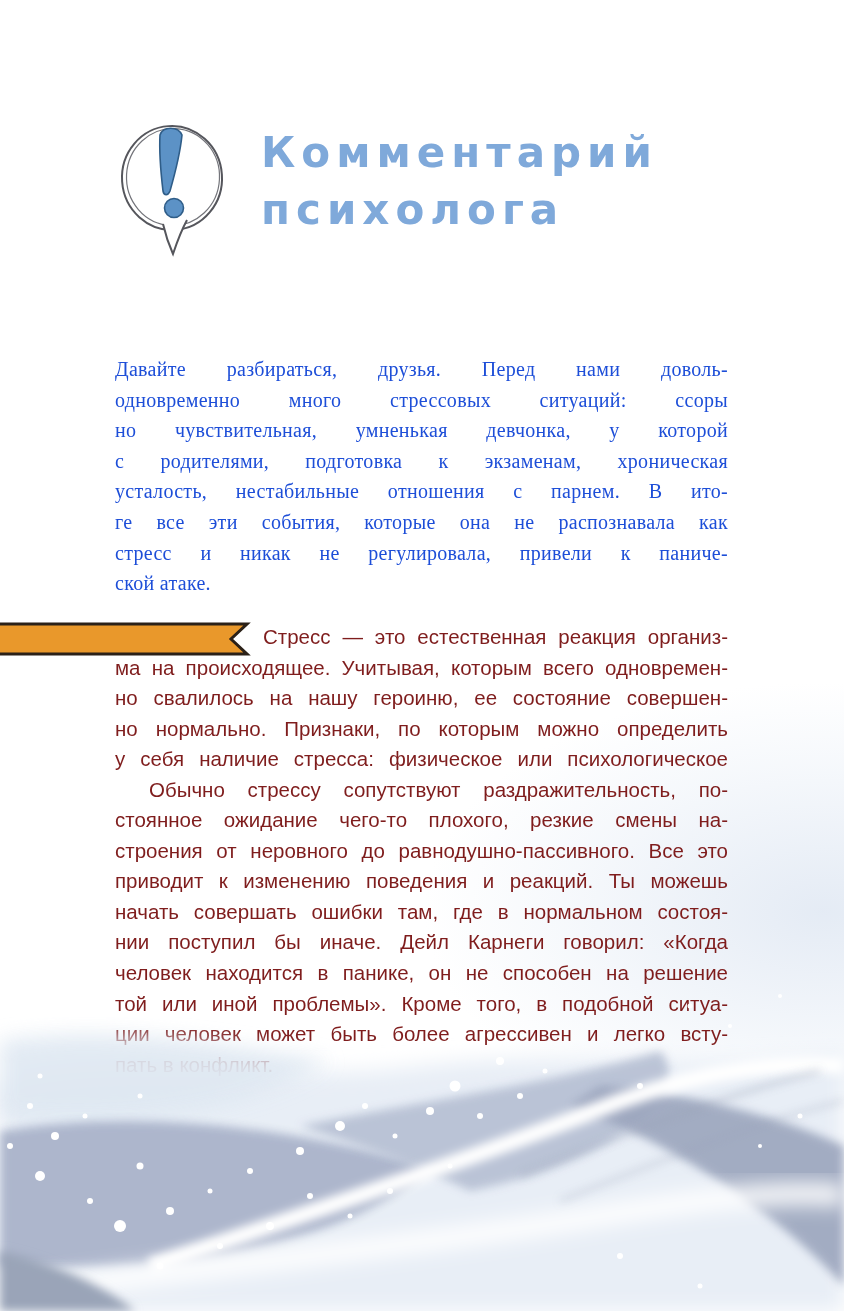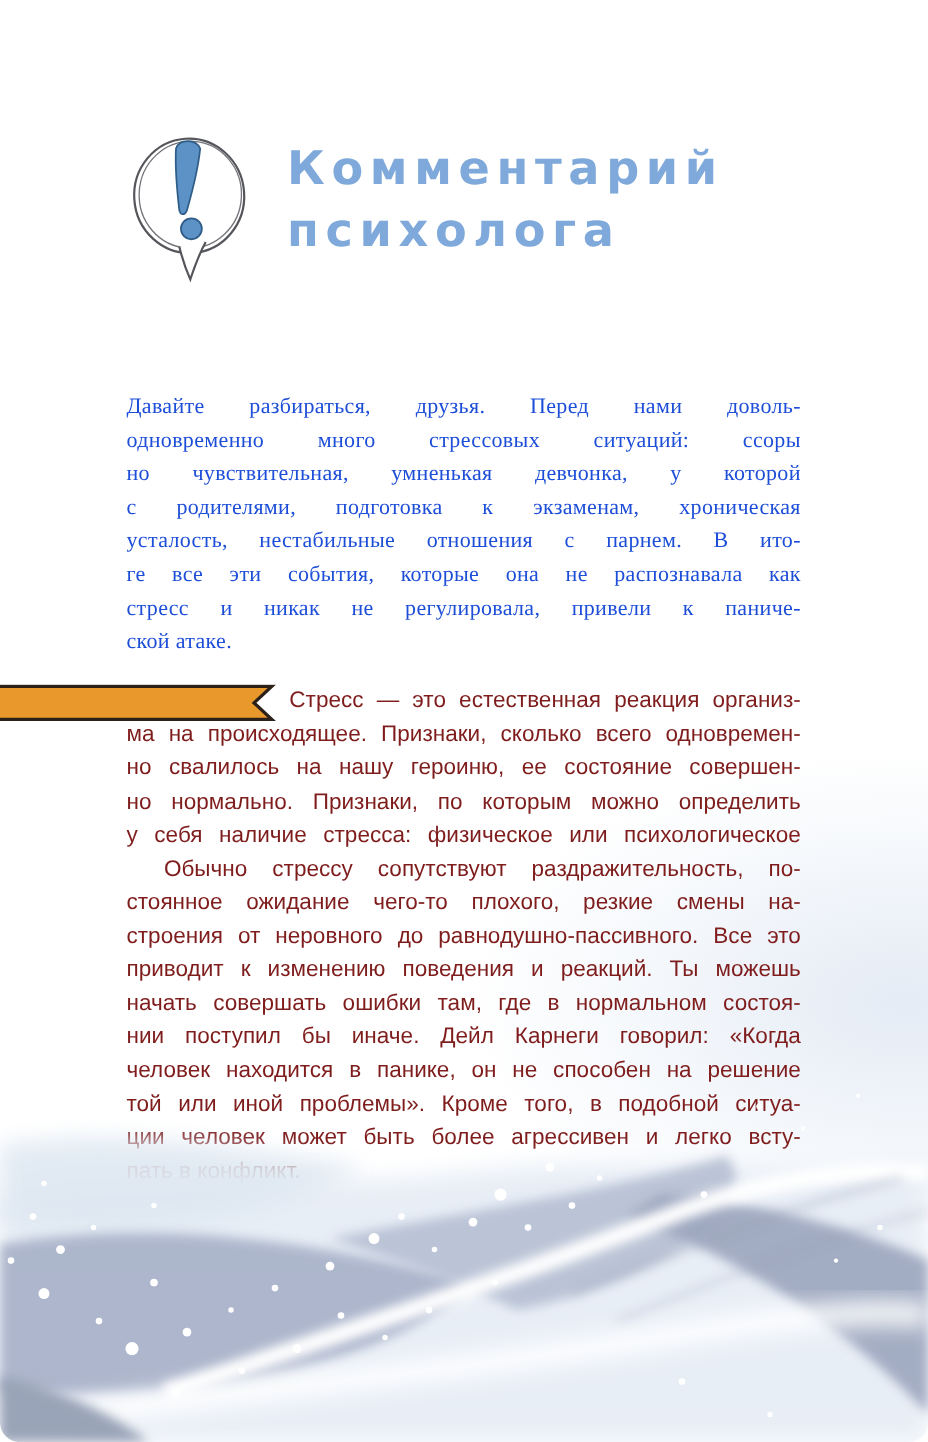--- a/index.html
+++ b/index.html
@@ -2,21 +2,20 @@
 <html><head>
 <meta charset="utf-8">
 <style>
   html,body{margin:0;padding:0;background:#ffffff;}
   .page{
     position:relative;
     width:844px;height:1311px;
     background:#ffffff;
     overflow:hidden;
     font-family:"Liberation Sans", sans-serif;
-    border-radius:18px;
   }
   
   .right-wash{
     position:absolute;left:420px;top:680px;width:424px;height:420px;
     background:radial-gradient(ellipse at 95% 55%, rgba(196,211,232,0.45), rgba(214,226,241,0.22) 45%, rgba(255,255,255,0) 70%);
     pointer-events:none;
   }
   .bubble-icon{position:absolute;left:108px;top:114px;width:132px;height:148px;}
   .title{
     position:absolute;left:261px;top:124px;
@@ -89,21 +88,21 @@
       <div class="tline tlast">ской атаке.</div>
     </div>
 
   <svg class="ribbon" viewBox="0 0 260 35">
     <polygon points="-8,2 247,2 231,17 247,32 -8,32" fill="#e9982b" stroke="#2b2118" stroke-width="3" stroke-linejoin="miter"></polygon>
   </svg>
 
   <div class="bodytext">
     <div>
         <div class="tline" style="padding-left: 148px;">Стресс — это естественная реакция организ-</div>
-        <div class="tline">ма на происходящее. Признаки, сколько всего одновремен-</div>
+        <div class="tline">ма на происходящее. Учитывая, которым всего одновремен-</div>
         <div class="tline">но свалилось на нашу героиню, ее состояние совершен-</div>
         <div class="tline">но нормально. Признаки, по которым можно определить</div>
         <div class="tline">у себя наличие стресса: физическое или психологическое</div>
       </div>
     <div>
         <div class="tline" style="padding-left: 34px;">Обычно стрессу сопутствуют раздражительность, по-</div>
         <div class="tline">стоянное ожидание чего-то плохого, резкие смены на-</div>
         <div class="tline">строения от неровного до равнодушно-пассивного. Все это</div>
         <div class="tline">приводит к изменению поведения и реакций. Ты можешь</div>
         <div class="tline">начать совершать ошибки там, где в нормальном состоя-</div>

